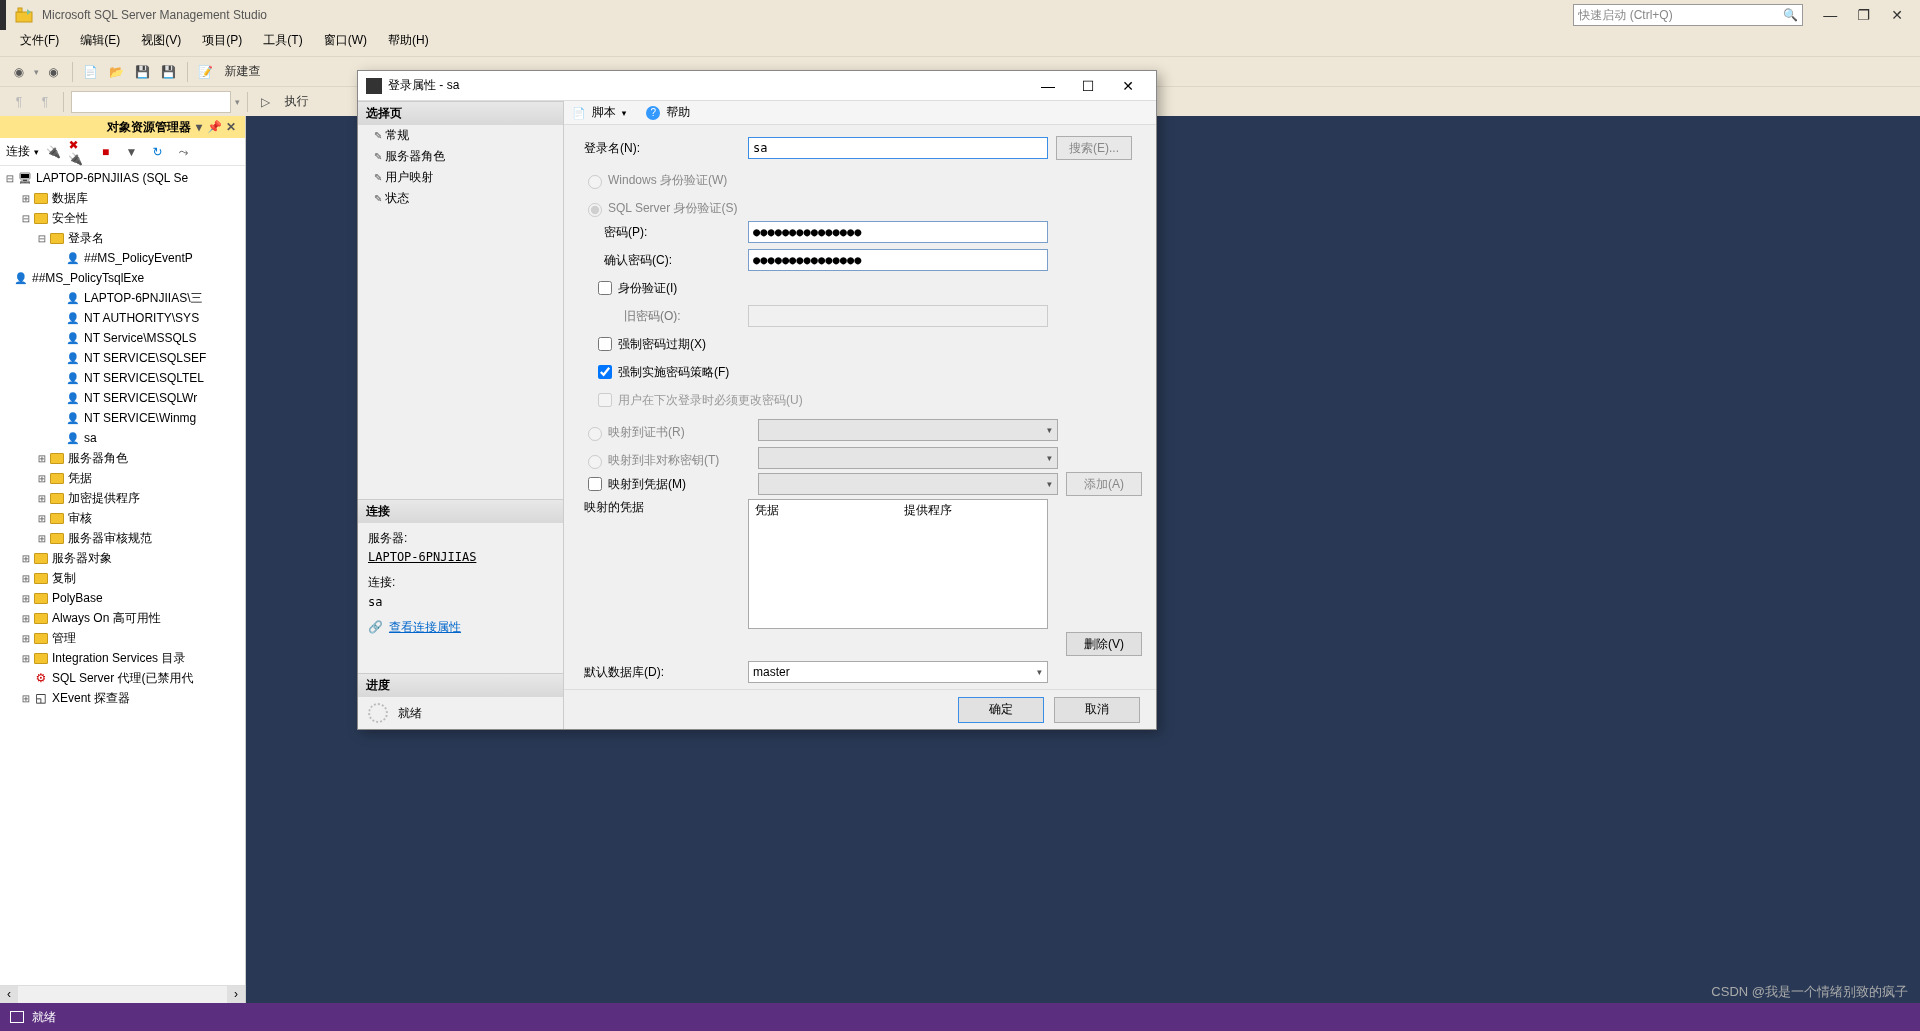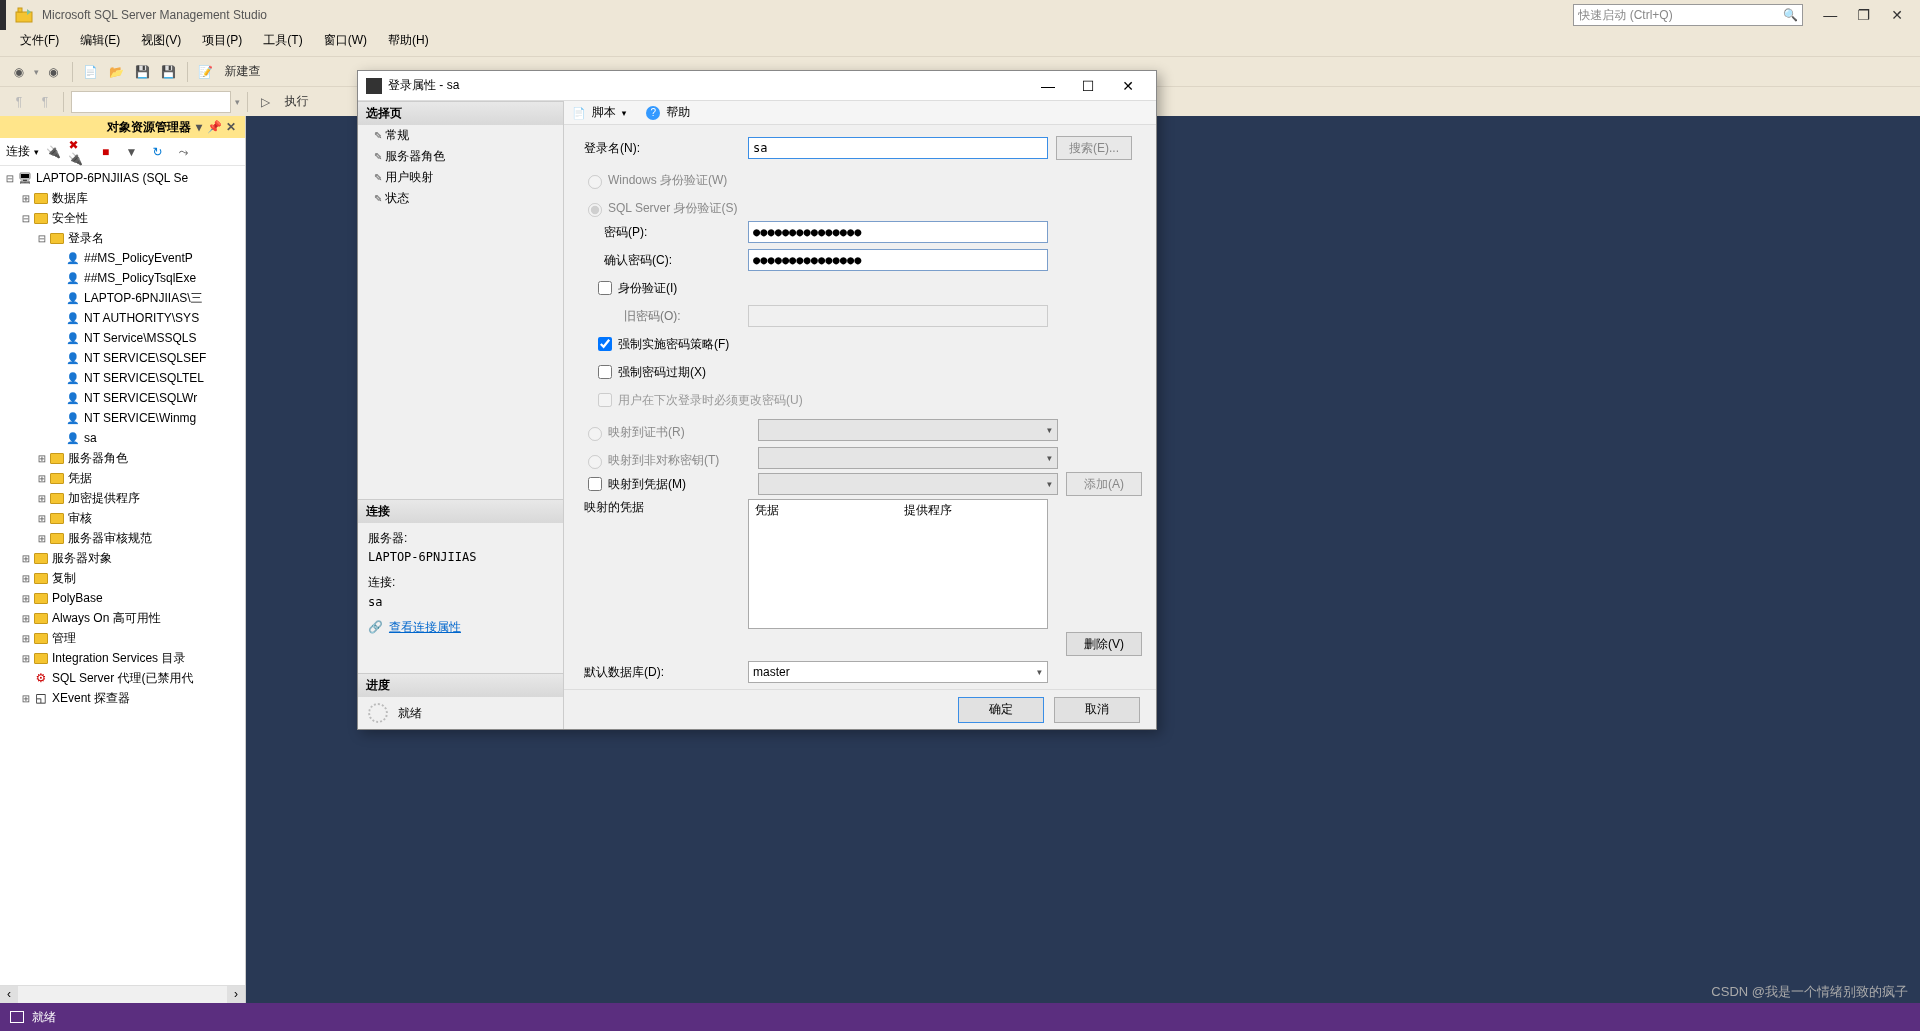--- a/index.html
+++ b/index.html
@@ -198,21 +198,21 @@
           </span>
           <span class="tlabel">登录名</span>
         </div>
         <div class="treeitem" style="padding-left: 52px;">
           <span class="caret"> </span>
           <span class="ticon">
             <span class="user-icon"></span>
           </span>
           <span class="tlabel">##MS_PolicyEventP</span>
         </div>
-        <div class="treeitem" style="padding-left: 52px;">
+        <div class="treeitem" style="">
           <span class="caret"> </span>
           <span class="ticon">
             <span class="user-icon"></span>
           </span>
           <span class="tlabel">##MS_PolicyTsqlExe</span>
         </div>
         <div class="treeitem" style="padding-left: 52px;">
           <span class="caret"> </span>
           <span class="ticon">
             <span class="user-icon"></span>
@@ -382,21 +382,21 @@
     <div class="dlgleft">
       <div class="sect">选择页</div>
       <div class="pageitem">常规</div>
       <div class="pageitem">服务器角色</div>
       <div class="pageitem">用户映射</div>
       <div class="pageitem">状态</div>
       <div class="spacer"></div>
       <div class="sect">连接</div>
       <div class="connblock">
         <div>服务器:</div>
-        <div style="font-family:Consolas,monospace;">LAPTOP-6PNJIIAS</div>
+        <div style="font-family:Consolas,monospace;text-decoration:underline;">LAPTOP-6PNJIIAS</div>
         <div style="height:6px;"></div>
         <div>连接:</div>
         <div style="font-family:Consolas,monospace;">sa</div>
         <div style="height:6px;"></div>
         <div style="display:flex;align-items:center;gap:6px;">
           <span>🔗</span>
           <span class="link">查看连接属性</span>
         </div>
       </div>
       <div style="height:30px;"></div>
@@ -440,26 +440,26 @@
         </div>
         <div class="frow chklabel">
           <input type="checkbox" class="chk" style="">
           <span>身份验证(I)</span>
         </div>
         <div class="frow">
           <span class="flabel sub" style="padding-left:46px;">旧密码(O):</span>
           <input class="finput" disabled="" style="background: rgb(240, 240, 240); border-color: rgb(204, 204, 204);">
         </div>
         <div class="frow chklabel">
+          <input type="checkbox" class="chk" style="">
+          <span>强制密码过期(X)</span>
+        </div>
+        <div class="frow chklabel">
           <input type="checkbox" class="chk" checked="" style="">
           <span>强制实施密码策略(F)</span>
-        </div>
-        <div class="frow chklabel">
-          <input type="checkbox" class="chk" style="">
-          <span>强制密码过期(X)</span>
         </div>
         <div class="frow chklabel disabled">
           <input type="checkbox" class="chk" disabled="" style="">
           <span>用户在下次登录时必须更改密码(U)</span>
         </div>
         <div class="frow radiolabel">
           <input type="radio" class="radio" disabled="" style="">
           <span style="width:150px;">映射到证书(R)</span>
           <div class="combo disabled"></div>
         </div>

